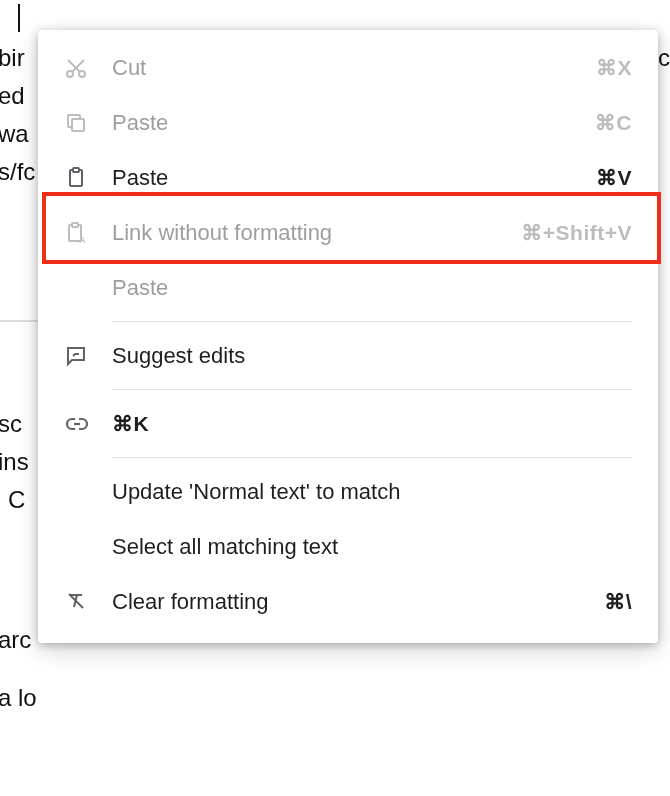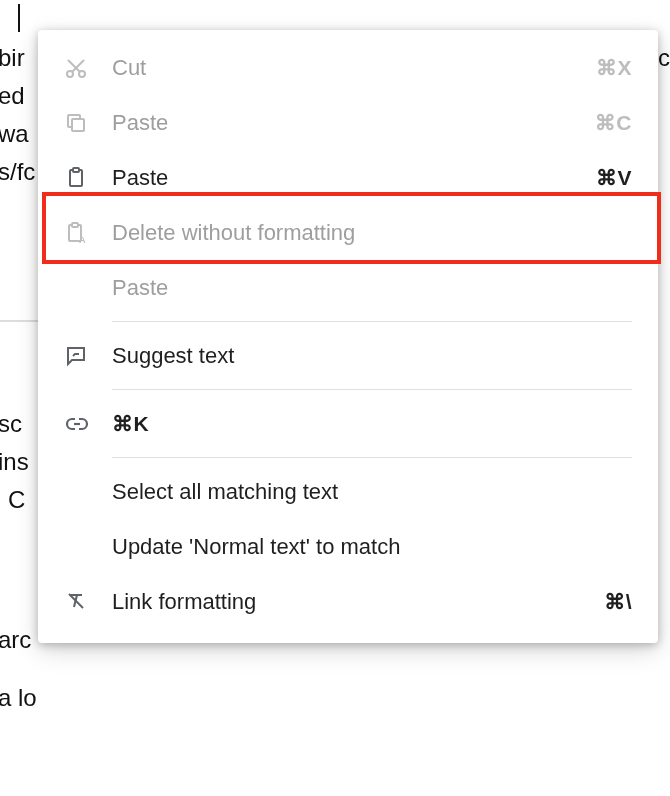--- a/index.html
+++ b/index.html
@@ -140,72 +140,73 @@
   </div>
 
   <div class="menu-item disabled">
     <span class="icon-slot">
       <svg width="24" height="24" viewBox="0 0 24 24" fill="none" stroke="#bdbdbd" stroke-width="2">
         <rect x="5" y="4" width="12" height="16" rx="1"></rect>
         <rect x="8" y="2" width="6" height="4" rx="1" fill="#fff"></rect>
         <text x="15" y="22" font-size="9" fill="#bdbdbd" stroke="none" font-family="Arial" font-weight="bold">A</text>
       </svg>
     </span>
-    <span class="menu-label">Delete without formatting</span>
+    <span class="menu-label">Link without formatting</span>
+    <span class="menu-shortcut">⌘+Shift+V</span>
   </div>
 
   <div class="menu-item disabled">
     <span class="icon-slot"></span>
     <span class="menu-label">Paste</span>
   </div>
 
   <div class="menu-divider"></div>
 
   <div class="menu-item">
     <span class="icon-slot">
       <svg width="24" height="24" viewBox="0 0 24 24" fill="none" stroke="#5f6368" stroke-width="2">
         <path d="M4 4h16v12H8l-4 4V4z"></path>
         <path d="M9 12l2-2 4 0" stroke-width="1.8"></path>
       </svg>
     </span>
-    <span class="menu-label">Suggest text</span>
+    <span class="menu-label">Suggest edits</span>
   </div>
 
   <div class="menu-divider"></div>
 
   <div class="menu-item">
     <span class="icon-slot">
       <svg width="26" height="24" viewBox="0 0 24 24" fill="none" stroke="#5f6368" stroke-width="2.2">
         <path d="M9 12h6"></path>
         <path d="M10 7H7a5 5 0 0 0 0 10h3"></path>
         <path d="M14 7h3a5 5 0 0 1 0 10h-3"></path>
       </svg>
     </span>
     <span class="menu-shortcut" style="color:#1f1f1f;">⌘K</span>
   </div>
 
   <div class="menu-divider"></div>
 
   <div class="menu-item">
     <span class="icon-slot"></span>
+    <span class="menu-label">Update 'Normal text' to match</span>
+  </div>
+
+  <div class="menu-item">
+    <span class="icon-slot"></span>
     <span class="menu-label">Select all matching text</span>
-  </div>
-
-  <div class="menu-item">
-    <span class="icon-slot"></span>
-    <span class="menu-label">Update 'Normal text' to match</span>
   </div>
 
   <div class="menu-item">
     <span class="icon-slot">
       <svg width="24" height="24" viewBox="0 0 24 24" fill="none" stroke="#5f6368" stroke-width="2">
         <path d="M6 5h12"></path>
           <path d="M13 5l-3 12"></path>
         <line x1="5" y1="4" x2="19" y2="18"></line>
       </svg>
     </span>
-    <span class="menu-label">Link formatting</span>
+    <span class="menu-label">Clear formatting</span>
     <span class="menu-shortcut" style="color:#1f1f1f;">⌘\</span>
   </div>
 
 </div>
 
 <div class="highlight" style="top:192px; left:42px; width:619px; height:72px;"></div>
 
 </body></html>

